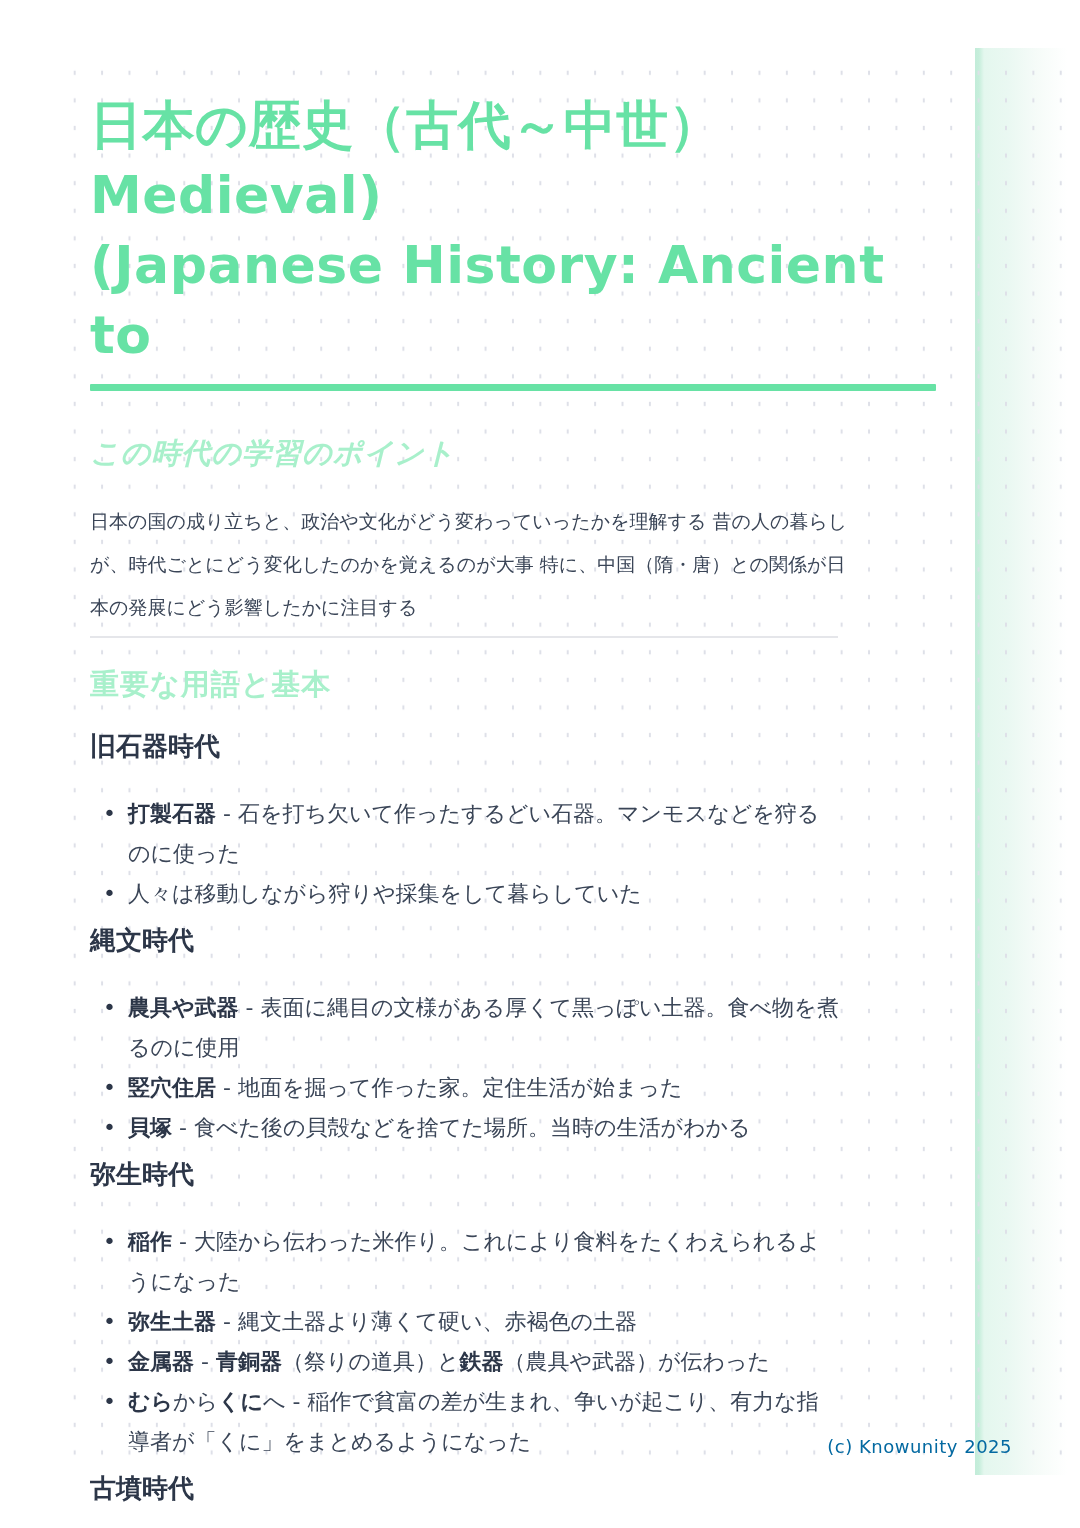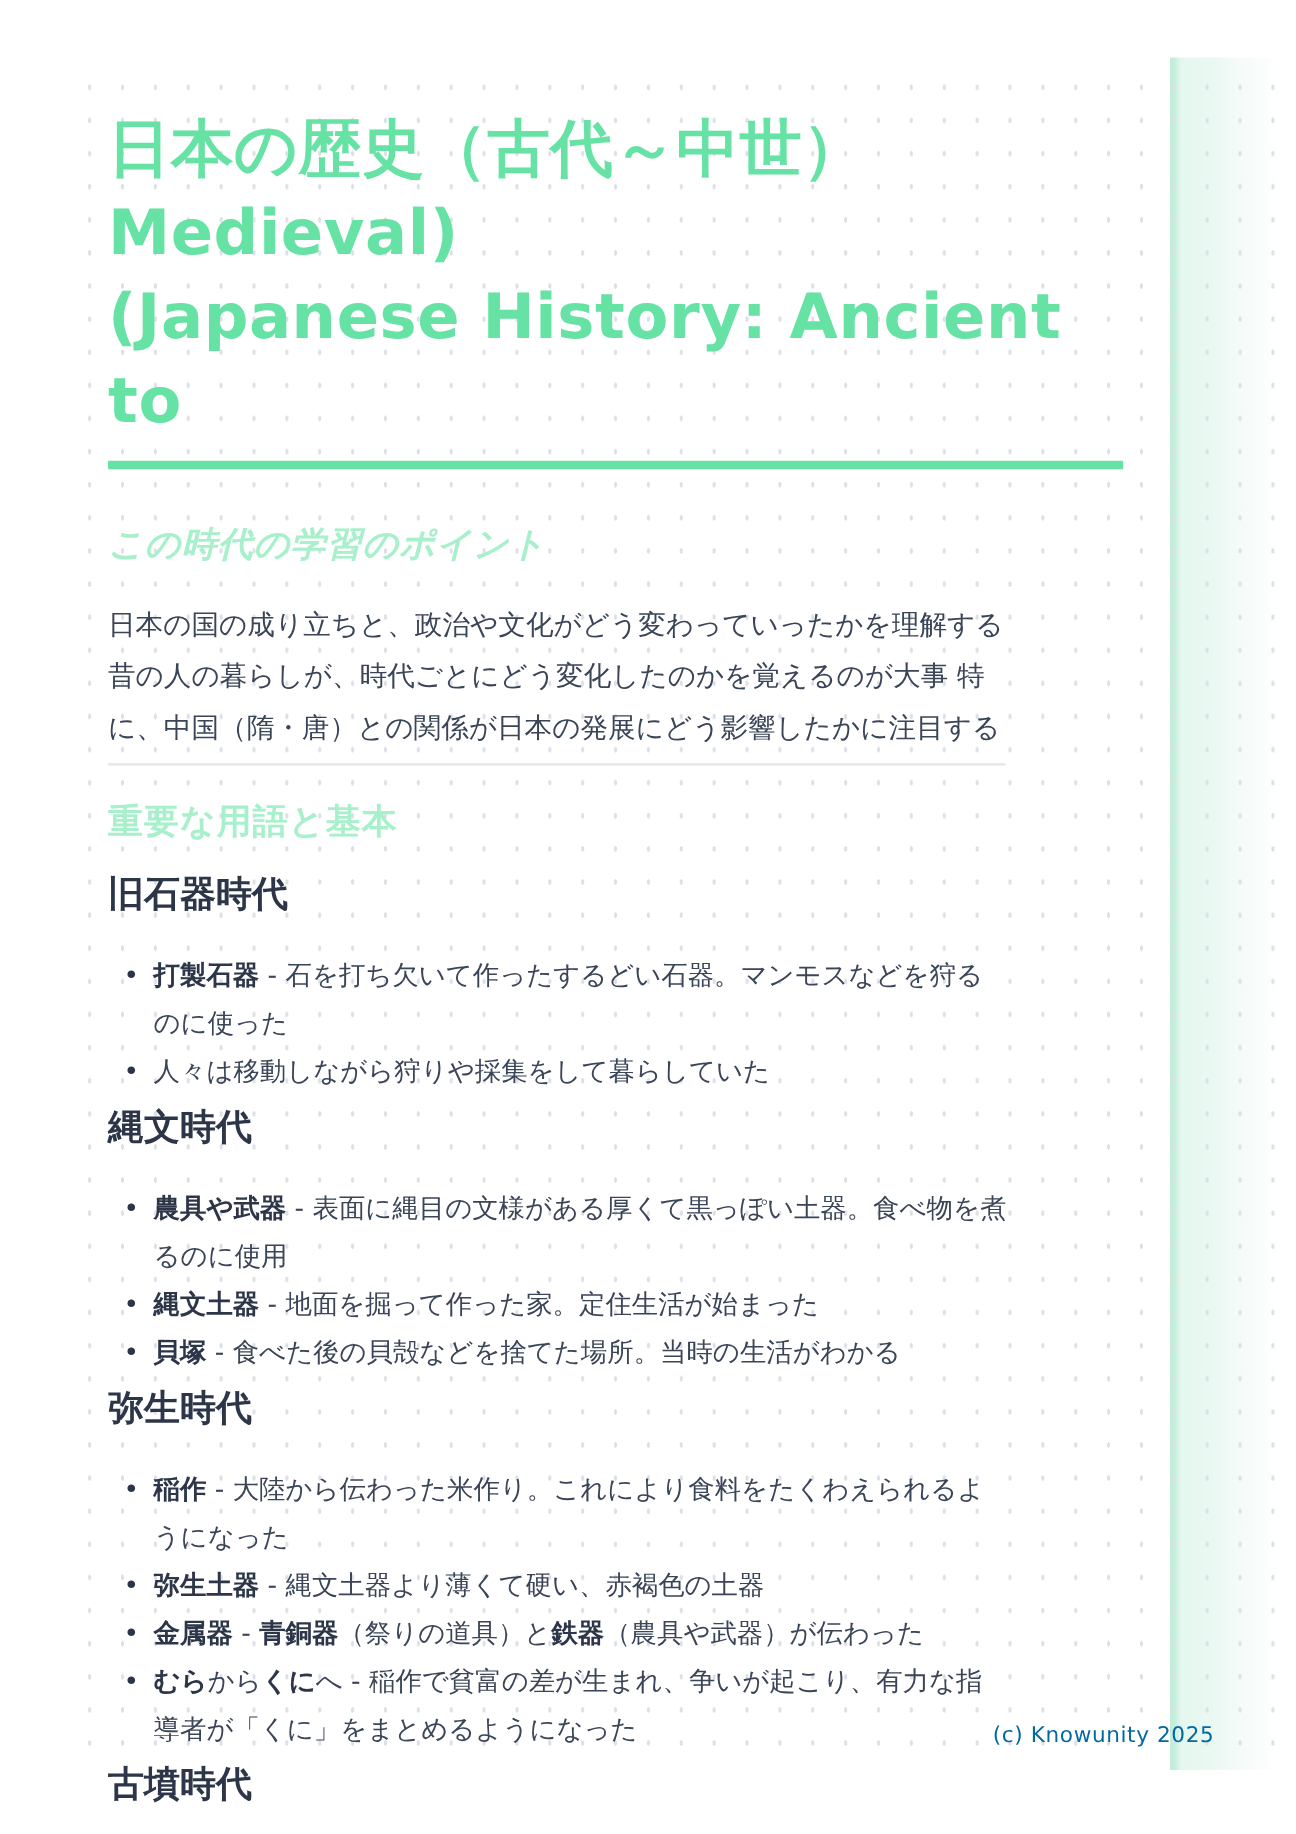--- a/index.html
+++ b/index.html
@@ -69,35 +69,35 @@
     font-weight: bold;
     color: #a8f0cb;
     margin: 0;
     letter-spacing: 1px;
   }
   #h2-study { margin-top: 47px; font-style: italic; }
   #h2-terms { margin-top: 31px; margin-bottom: 0; }
 
   p.para {
     margin: 32px 0 0 0;
-    font-size: 23px;
+    font-size: 19px;
     line-height: 43px;
     max-width: 768px;
     color: #3a4557;
   }
 
   .divider {
     margin-top: 7px;
     width: 748px;
     height: 2px;
     background: #e5e6ea;
   }
 
   .group h3 {
-    font-size: 30px;
+    font-size: 26px;
     line-height: 28px;
     margin: 12px 0 0 0;
     color: #2c3648;
     font-weight: bold;
   }
   .group:first-child h3 { margin-top: 33px; }
   .group ul {
     list-style: none;
     margin: 34px 0 0 0;
     padding: 0;
@@ -156,21 +156,21 @@
         <h3>旧石器時代</h3>
         <ul>
           <li><span class="marker">•</span><b>打製石器</b><span> - 石を打ち欠いて作ったするどい石器。マンモスなどを狩るのに使った</span></li>
           <li><span class="marker">•</span><span>人々は移動しながら狩りや採集をして暮らしていた</span></li>
         </ul>
       </div>
       <div class="group">
         <h3>縄文時代</h3>
         <ul>
           <li><span class="marker">•</span><b>農具や武器</b><span> - 表面に縄目の文様がある厚くて黒っぽい土器。食べ物を煮るのに使用</span></li>
-          <li><span class="marker">•</span><b>縄文土器</b><span> - 地面を掘って作った家。定住生活が始まった</span></li>
+          <li><span class="marker">•</span><b>竪穴住居</b><span> - 地面を掘って作った家。定住生活が始まった</span></li>
           <li><span class="marker">•</span><b>貝塚</b><span> - 食べた後の貝殻などを捨てた場所。当時の生活がわかる</span></li>
         </ul>
       </div>
       <div class="group">
         <h3>弥生時代</h3>
         <ul>
           <li><span class="marker">•</span><b>稲作</b><span> - 大陸から伝わった米作り。これにより食料をたくわえられるようになった</span></li>
           <li><span class="marker">•</span><b>弥生土器</b><span> - 縄文土器より薄くて硬い、赤褐色の土器</span></li>
           <li><span class="marker">•</span><b>金属器</b><span> - </span><b>青銅器</b><span>（祭りの道具）と</span><b>鉄器</b><span>（農具や武器）が伝わった</span></li>
           <li><span class="marker">•</span><b>むら</b><span>から</span><b>くに</b><span>へ - 稲作で貧富の差が生まれ、争いが起こり、有力な指導者が「くに」をまとめるようになった</span></li>

